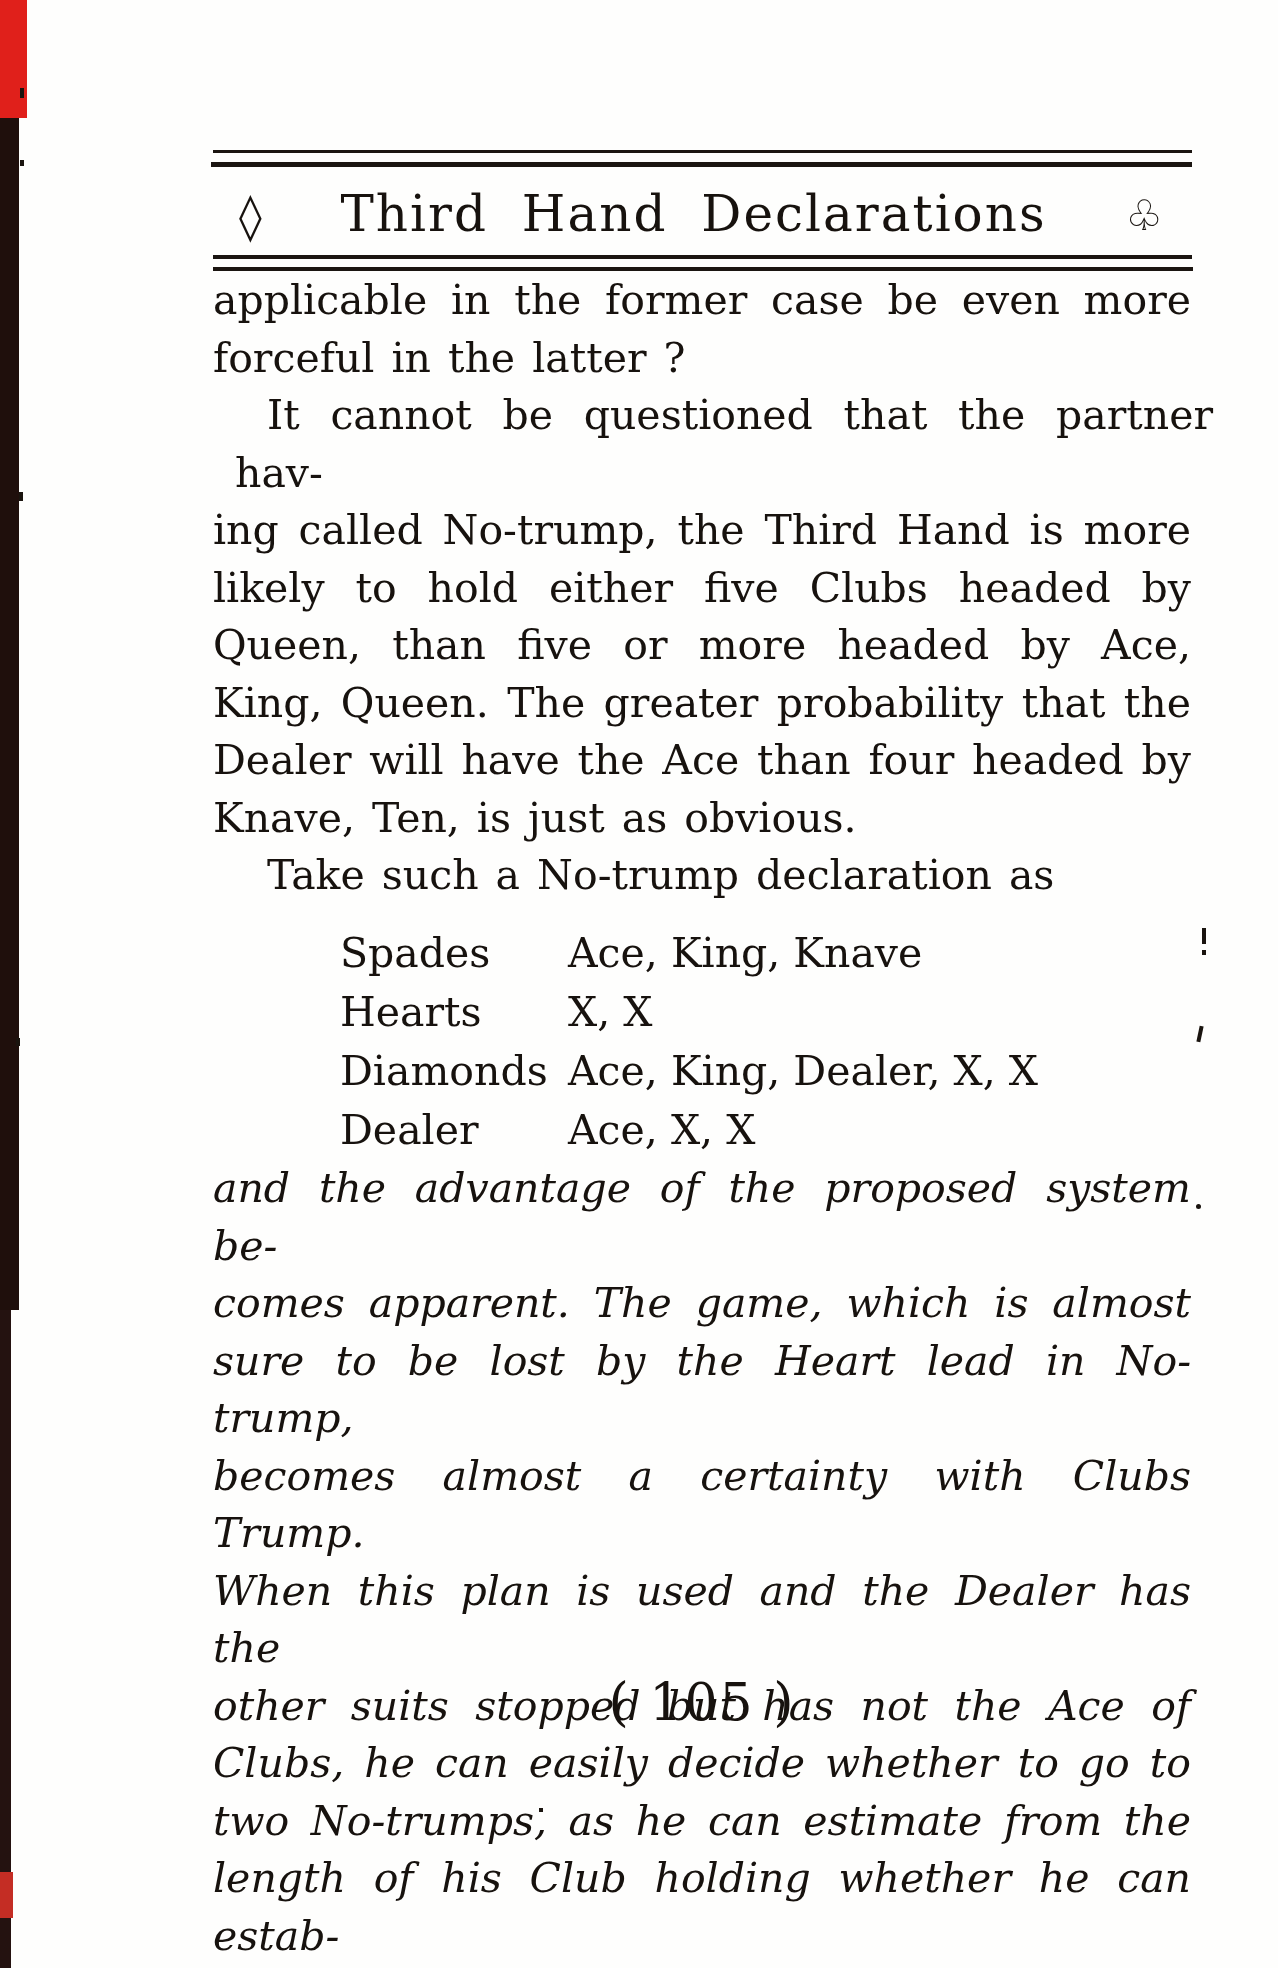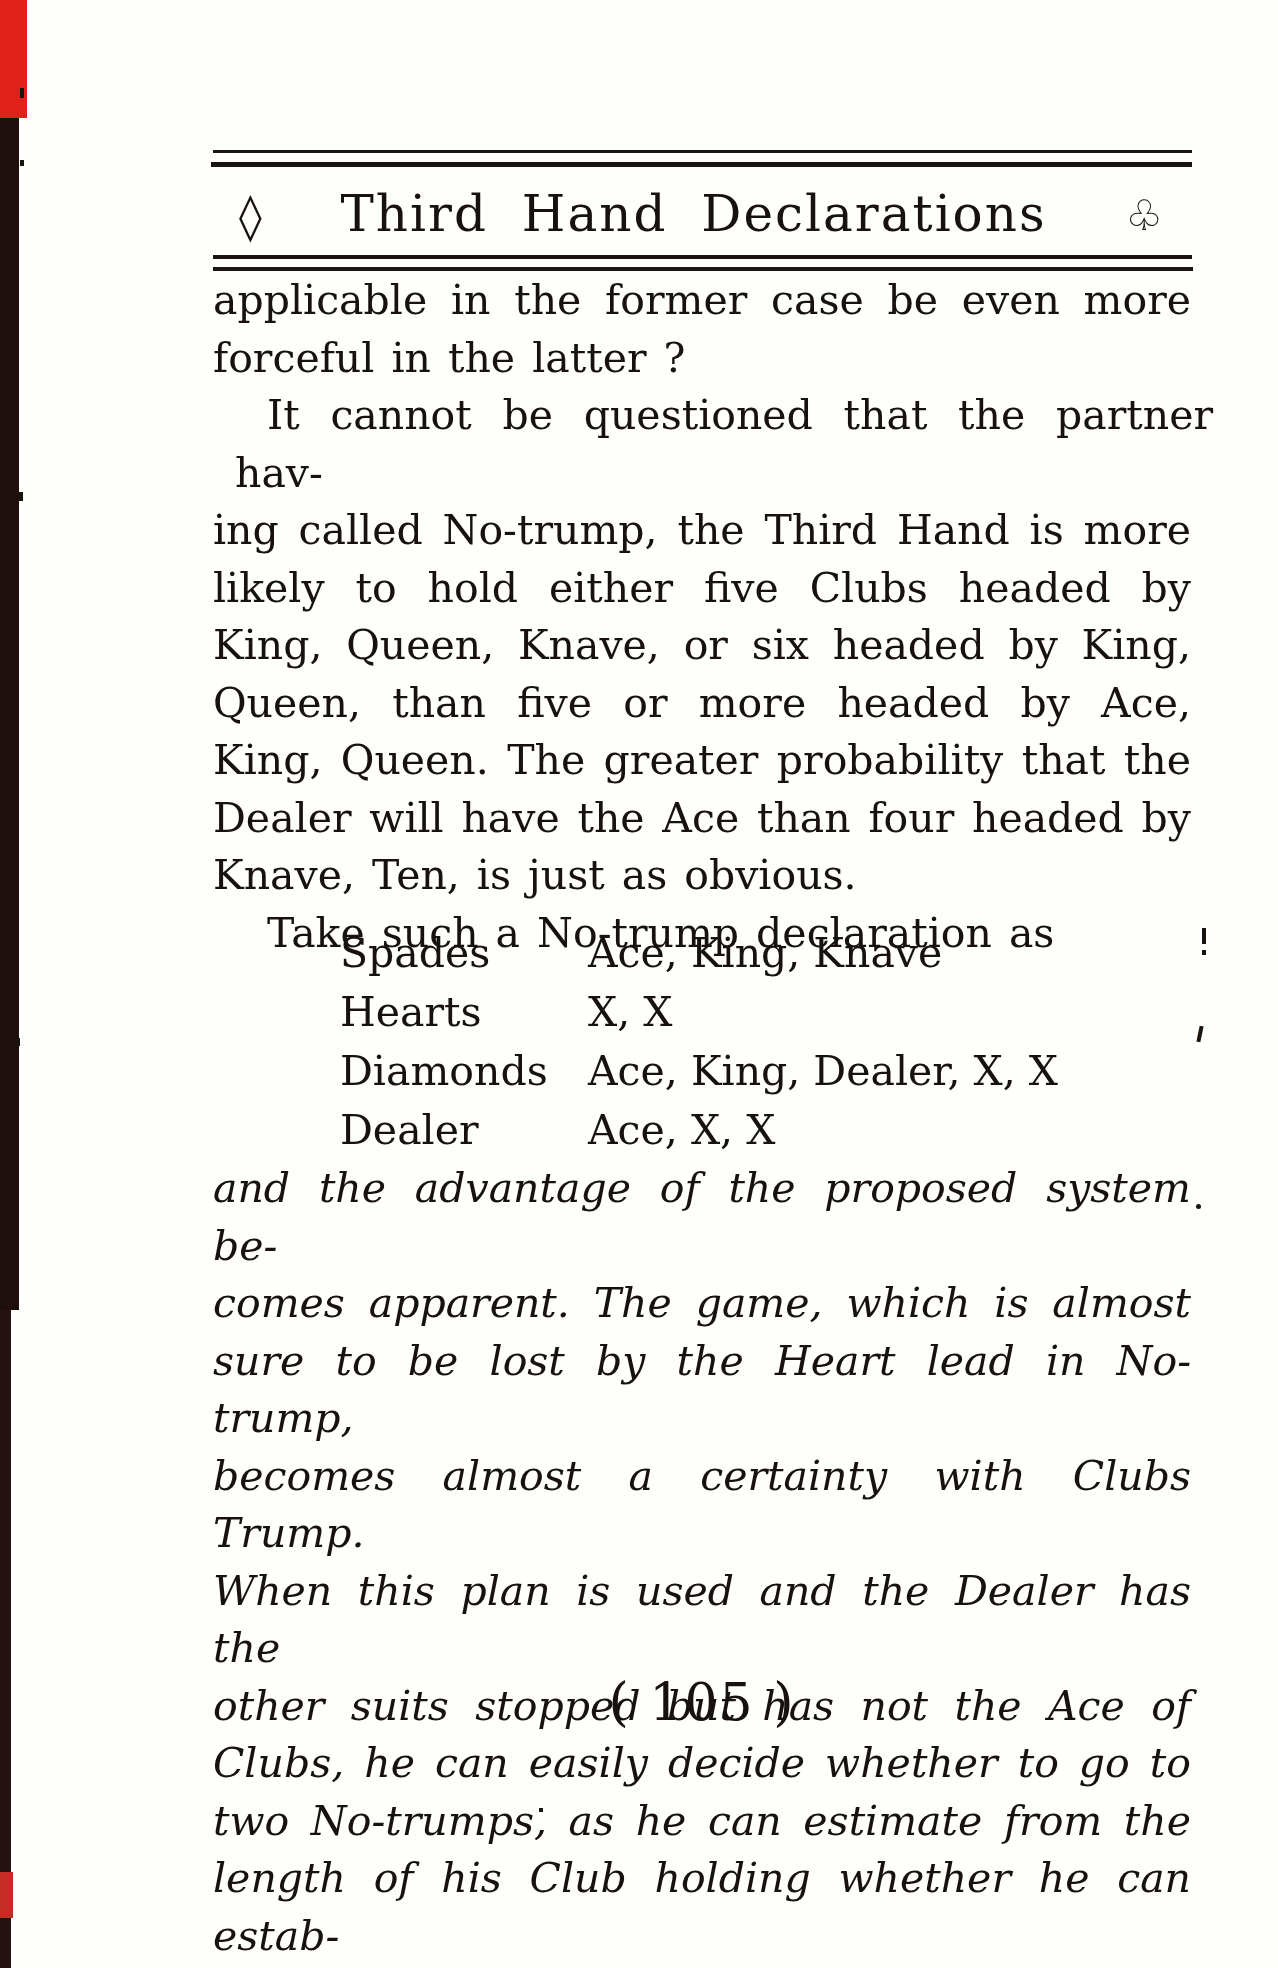--- a/index.html
+++ b/index.html
@@ -47,21 +47,21 @@
   .body-top{top:272px;}
   .body-bottom{top:1160px;font-style:italic;}
   .line{width:978px;}
   .line.j{white-space:normal;text-align:justify;text-align-last:justify;}
   .line.ind{text-indent:32px;margin-left:22px;}
   
   .hand-table{
     position:absolute;left:340px;top:924px;width:860px;
     font-size:41px;line-height:59px;
   }
-  .hand-row{display:flex;gap:20px;}
+  .hand-row{display:flex;}
   .hand-suit{width:228px;}
   .hand-cards{flex:1;}
   
   .folio{
     position:absolute;left:213px;top:1672px;width:978px;
     text-align:center;font-size:52px;letter-spacing:2px;
   }
   
   .art{position:absolute;background:#1a140f;}
   .a-bar1{left:1202px;top:928px;width:4px;height:16px;}
@@ -94,21 +94,20 @@
     <span class="hdr-title">Third Hand Declarations</span>
     <span class="hdr-club">♧</span>
   </div>
 
   <div class="body-block body-top" id="body-top">
       <div class="line j">applicable in the former case be even more</div>
       <div class="line">forceful in the latter ?</div>
       <div class="line j ind">It cannot be questioned that the partner hav-</div>
       <div class="line j">ing called No-trump, the Third Hand is more</div>
       <div class="line j">likely to hold either five Clubs headed by</div>
-      <div class="line j">King, Queen, Knave, or six headed by King,</div>
       <div class="line j">Queen, than five or more headed by Ace,</div>
       <div class="line j">King, Queen.  The greater probability that the</div>
       <div class="line j">Dealer will have the Ace than four headed by</div>
       <div class="line">Knave, Ten, is just as obvious.</div>
       <div class="line ind">Take such a No-trump declaration as</div>
     </div>
 
   <div class="hand-table" id="hand-table">
       <div class="hand-row">
         <span class="hand-suit">Spades</span>

